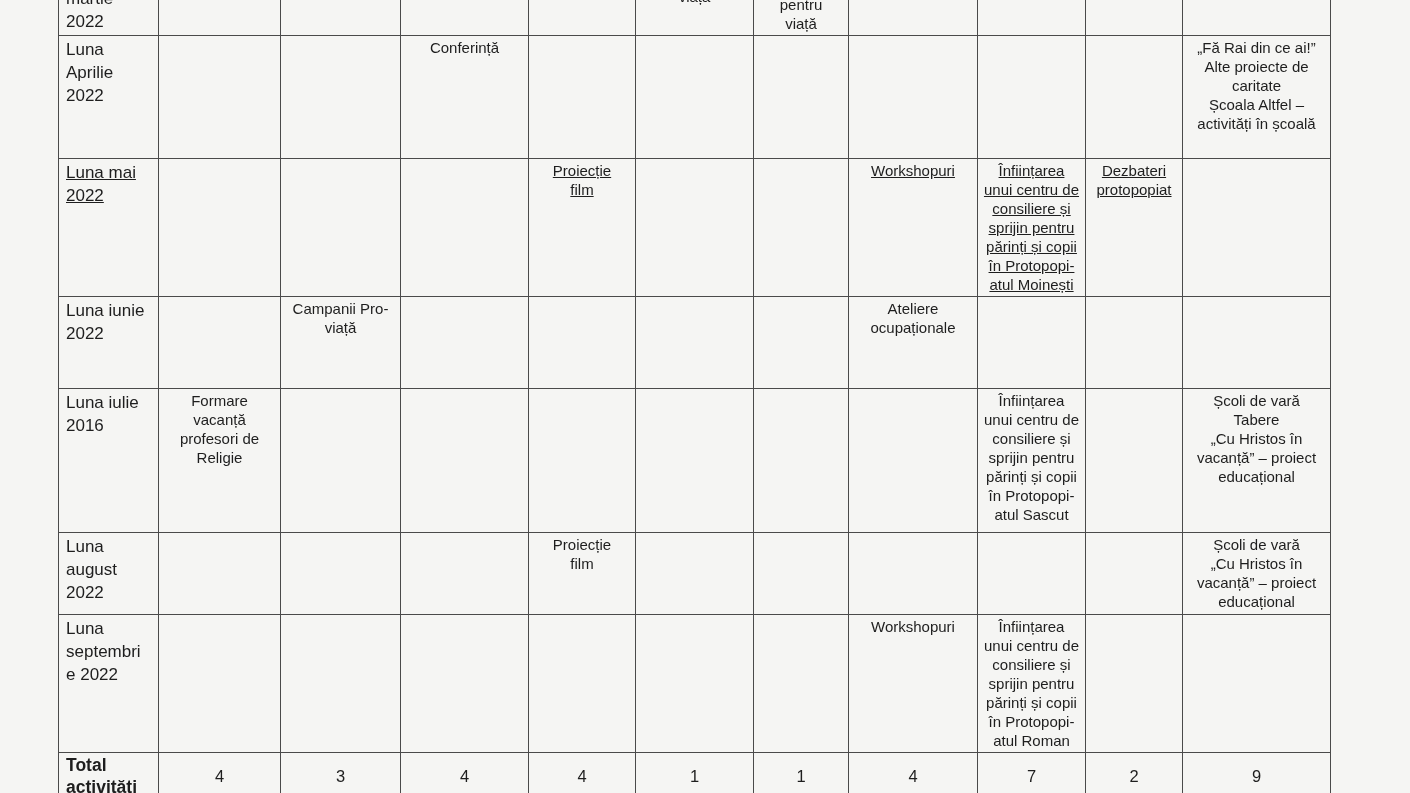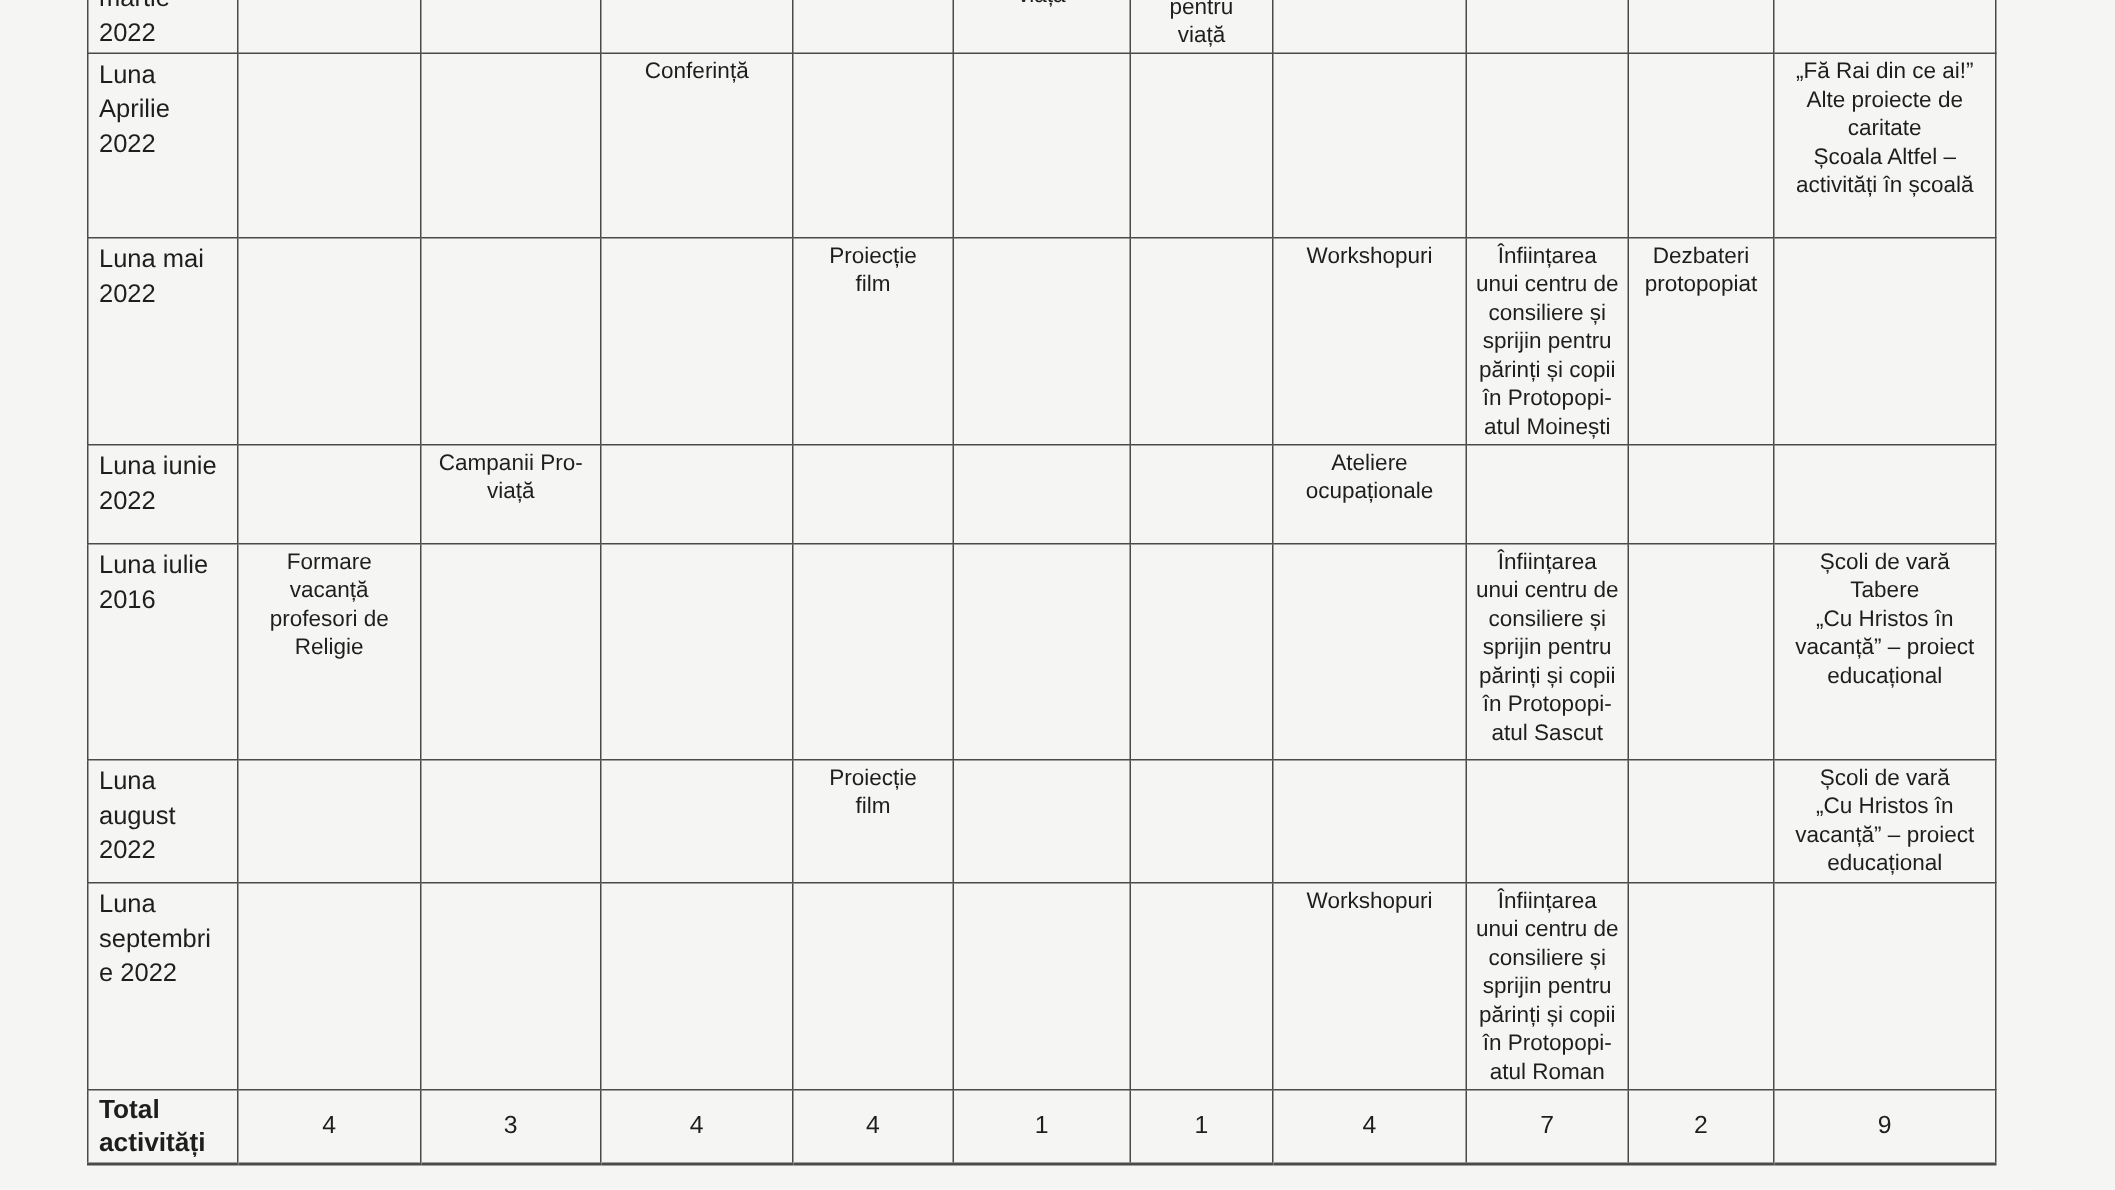--- a/index.html
+++ b/index.html
@@ -35,22 +35,22 @@
   td.data-cell {
     font-size: 15px;
     line-height: 19px;
     text-align: center;
     padding: 2px 3px;
   }
   tr.row-clipped td { vertical-align: bottom; padding-bottom: 2px; }
   tr.row-clipped td .frag-lift { display: block; margin-bottom: 27px; }
   tr.row-martie    { height: 57px; }
   tr.row-aprilie   { height: 123px; }
-  tr.row-mai       { height: 137px; }
-  tr.row-iunie     { height: 66px; }
+  tr.row-mai       { height: 137px; text-decoration: underline; }
+  tr.row-iunie     { height: 92px; }
   tr.row-iulie     { height: 144px; }
   tr.row-august    { height: 82px; }
   tr.row-septembrie{ height: 137px; }
   tr.row-total     { height: 49px; }
   tr.row-total td  { border-bottom-width: 2px; vertical-align: middle; }
   tr.row-total td.label-cell { font-weight: 700; font-size: 17.5px; line-height: 22px; padding-top: 1px; }
   tr.row-total td.data-cell  { font-size: 16.5px; }
 </style>
 </head>
 <body>

